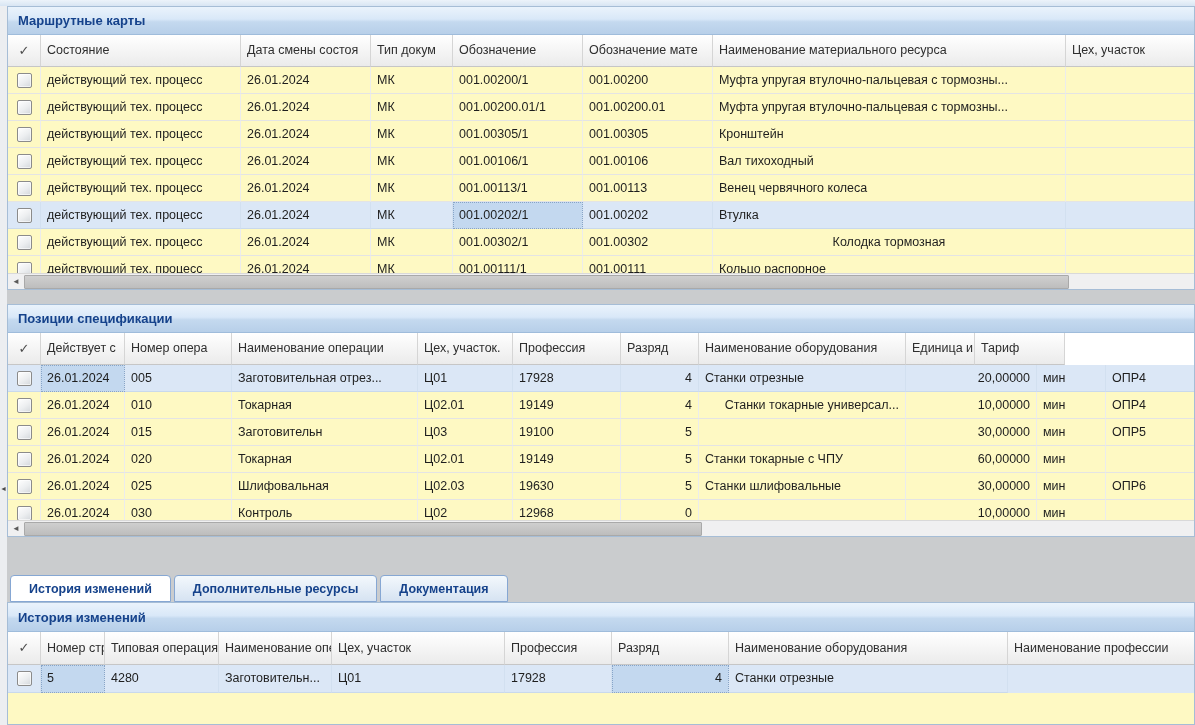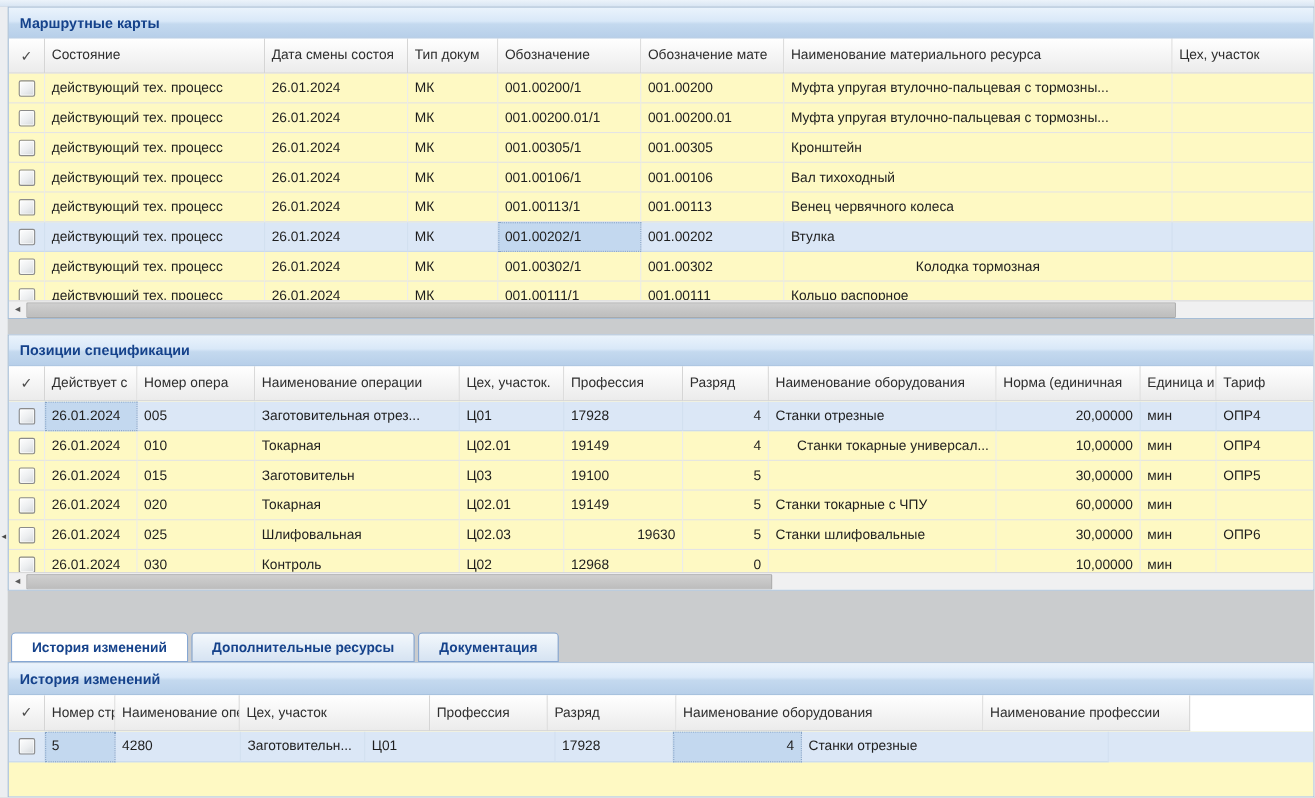--- a/index.html
+++ b/index.html
@@ -182,21 +182,20 @@
     <div class="grid" style="display:flex;flex-direction:column;flex:1 1 auto;overflow:hidden;">
       <div class="g-head">
         <div class="hcell hc-check" style="width:33px">✓</div>
         <div class="hcell" style="width:84px">Действует с</div>
         <div class="hcell" style="width:107px">Номер опера</div>
         <div class="hcell" style="width:186px">Наименование операции</div>
         <div class="hcell" style="width:95px">Цех, участок.</div>
         <div class="hcell" style="width:108px">Профессия</div>
         <div class="hcell" style="width:78px">Разряд</div>
         <div class="hcell" style="width:207px">Наименование оборудования</div>
-        <div class="hcell" style="width:131px">Норма (единичная</div>
         <div class="hcell" style="width:69px">Единица и</div>
         <div class="hcell" style="width:90px">Тариф</div>
       </div>
       <div class="g-body">
           <div class="g-row sel">
             <div class="cell ccell" style="width: 33px;">
               <span class="cb"></span>
             </div>
             <div class="cell focus" style="width: 84px;">26.01.2024</div>
             <div class="cell" style="width: 107px;">005</div>
@@ -255,21 +254,21 @@
             <div class="cell" style="width: 90px;"></div>
           </div>
           <div class="g-row">
             <div class="cell ccell" style="width: 33px;">
               <span class="cb"></span>
             </div>
             <div class="cell" style="width: 84px;">26.01.2024</div>
             <div class="cell" style="width: 107px;">025</div>
             <div class="cell" style="width: 186px;">Шлифовальная</div>
             <div class="cell" style="width: 95px;">Ц02.03</div>
-            <div class="cell" style="width: 108px; text-align: right;">19630</div>
+            <div class="cell" style="width: 108px;">19630</div>
             <div class="cell ar" style="width: 78px;">5</div>
             <div class="cell" style="width: 207px;">Станки шлифовальные</div>
             <div class="cell ar" style="width: 131px;">30,00000</div>
             <div class="cell" style="width: 69px;">мин</div>
             <div class="cell" style="width: 90px;">ОПР6</div>
           </div>
           <div class="g-row">
             <div class="cell ccell" style="width: 33px;">
               <span class="cb"></span>
             </div>
@@ -299,20 +298,21 @@
     <div class="tab">Дополнительные ресурсы</div>
     <div class="tab">Документация</div>
   </div>
 
   <div class="panel" id="p3">
     <div class="ptitle">История изменений</div>
     <div class="grid" style="display:flex;flex-direction:column;flex:1 1 auto;overflow:hidden;">
       <div class="g-head">
         <div class="hcell hc-check" style="width:33px">✓</div>
         <div class="hcell" style="width:64px">Номер стро</div>
+        <div class="hcell" style="width:114px">Типовая операция</div>
         <div class="hcell" style="width:113px">Наименование опе</div>
         <div class="hcell" style="width:173px">Цех, участок</div>
         <div class="hcell" style="width:107px">Профессия</div>
         <div class="hcell" style="width:117px">Разряд</div>
         <div class="hcell" style="width:279px">Наименование оборудования</div>
         <div class="hcell" style="width:188px">Наименование профессии</div>
       </div>
       <div class="g-body">
           <div class="g-row sel">
             <div class="cell ccell" style="width: 33px;">

